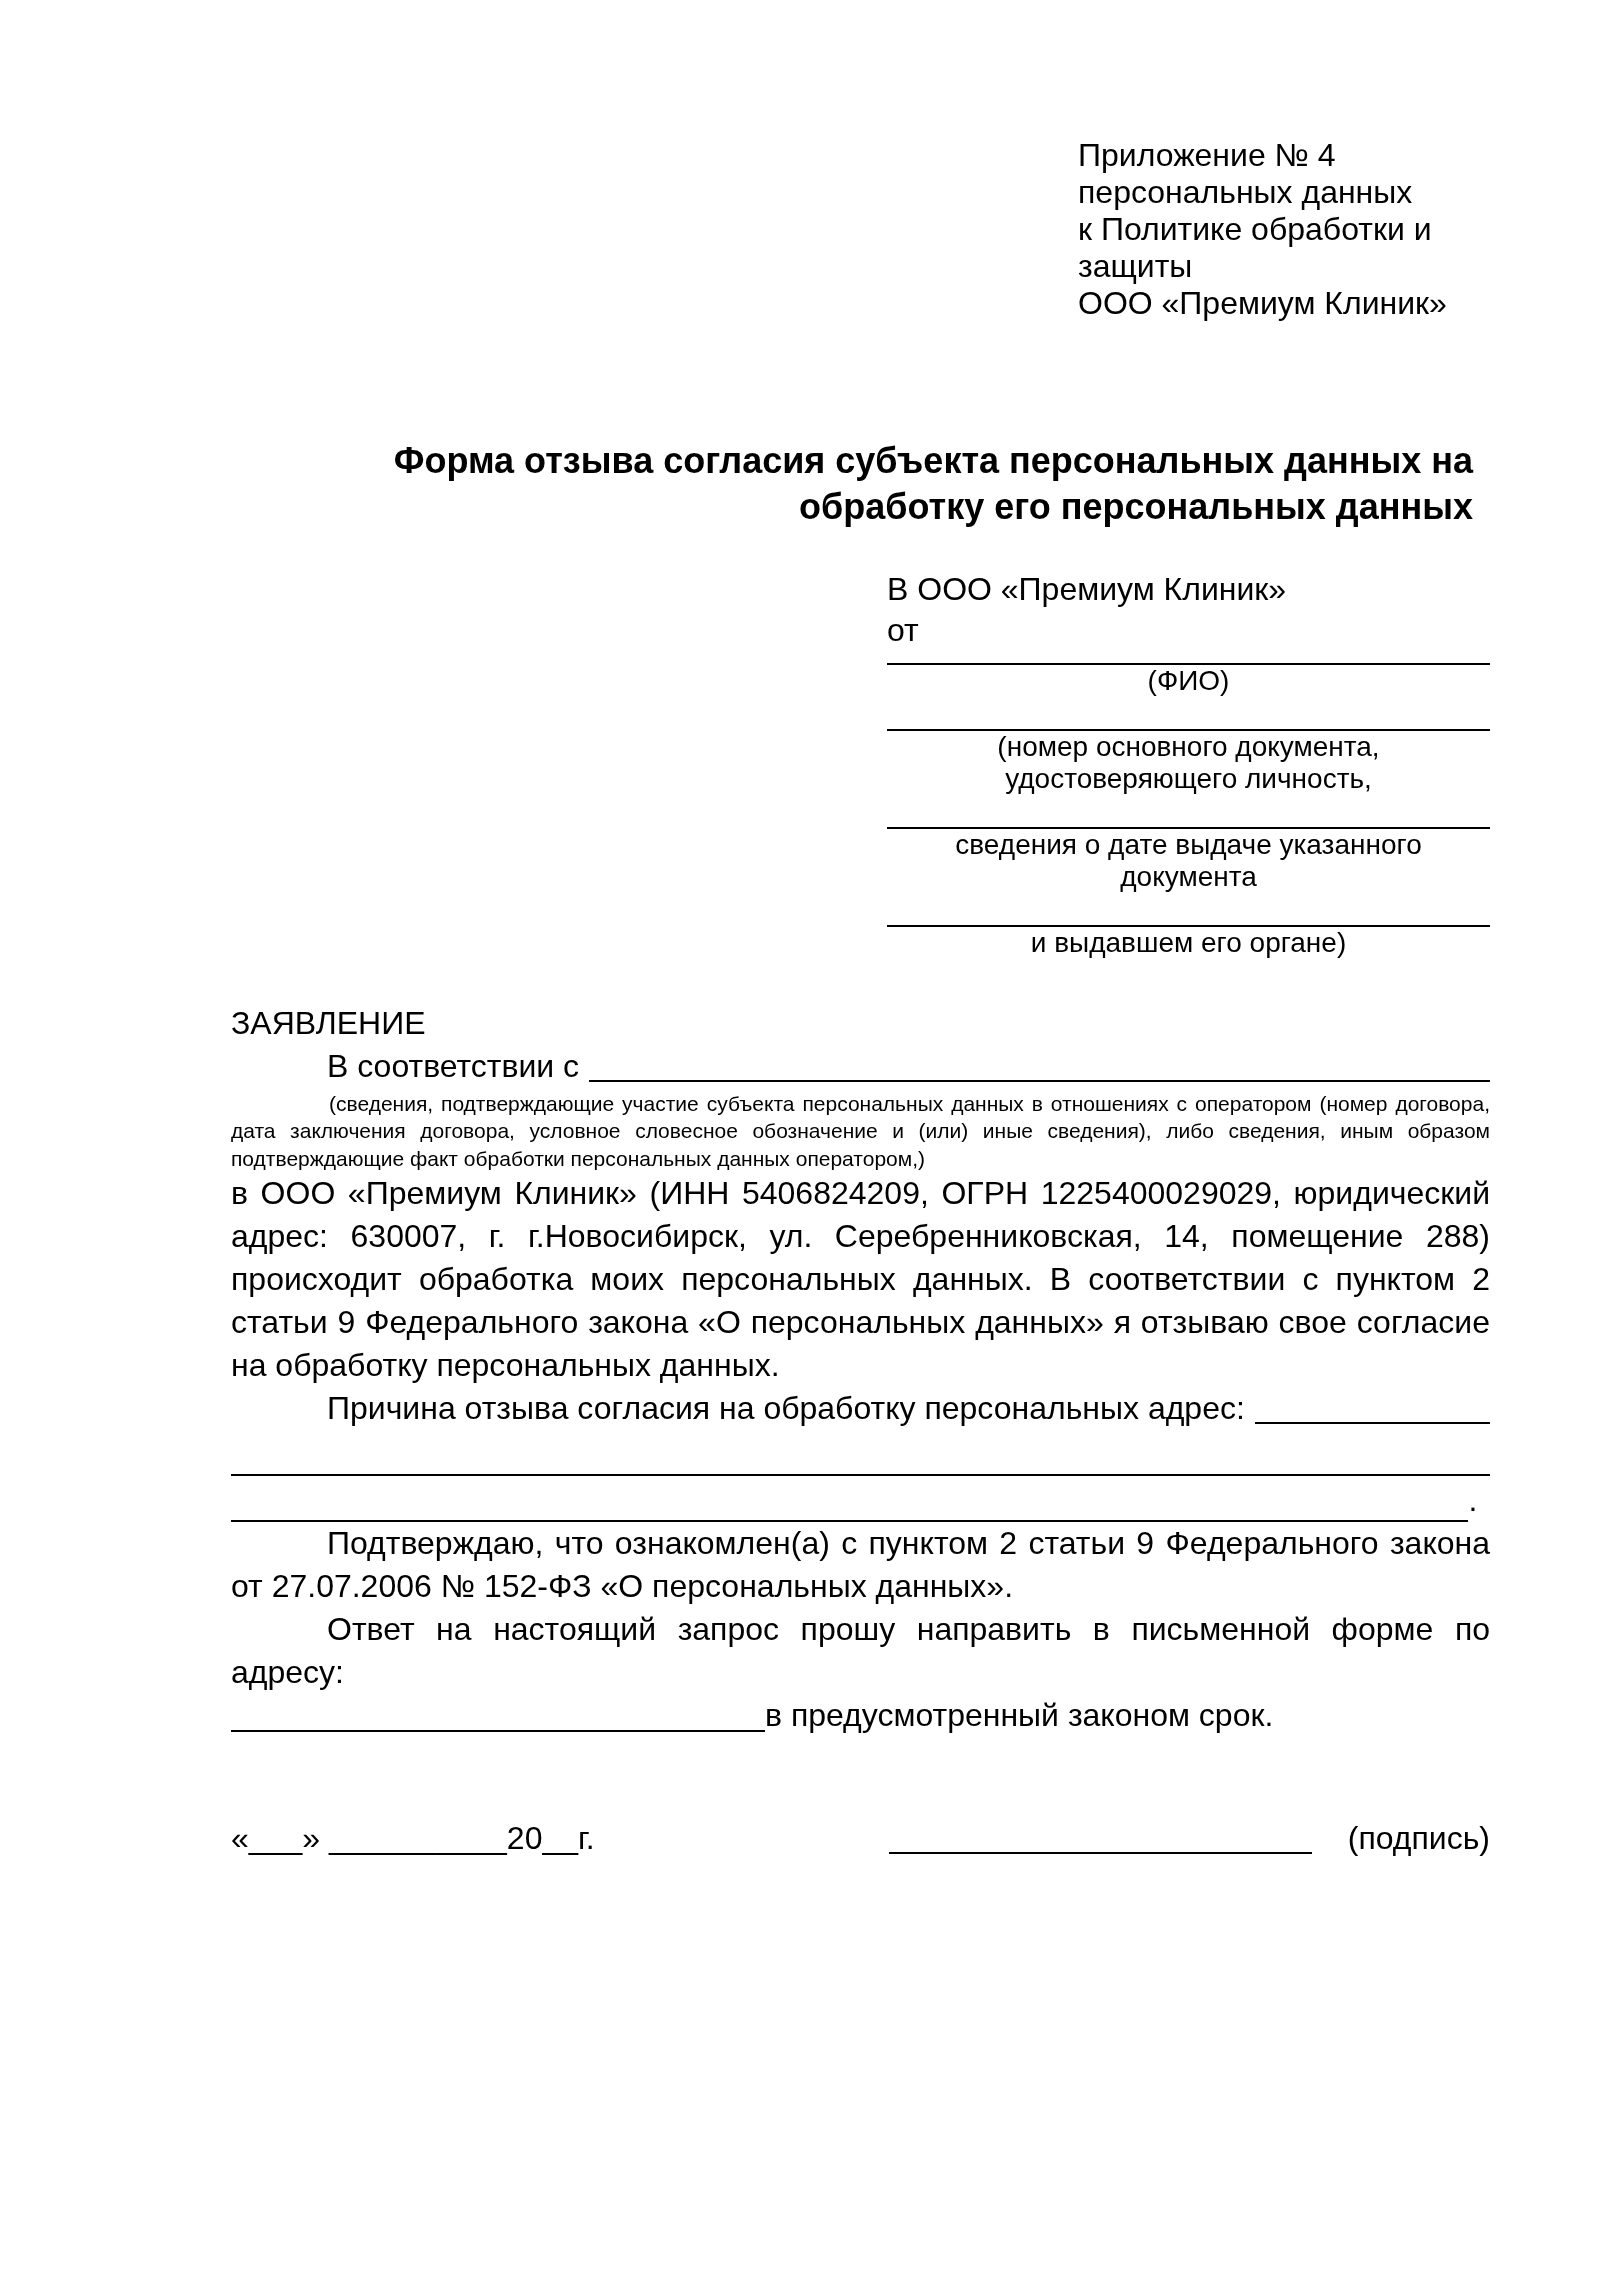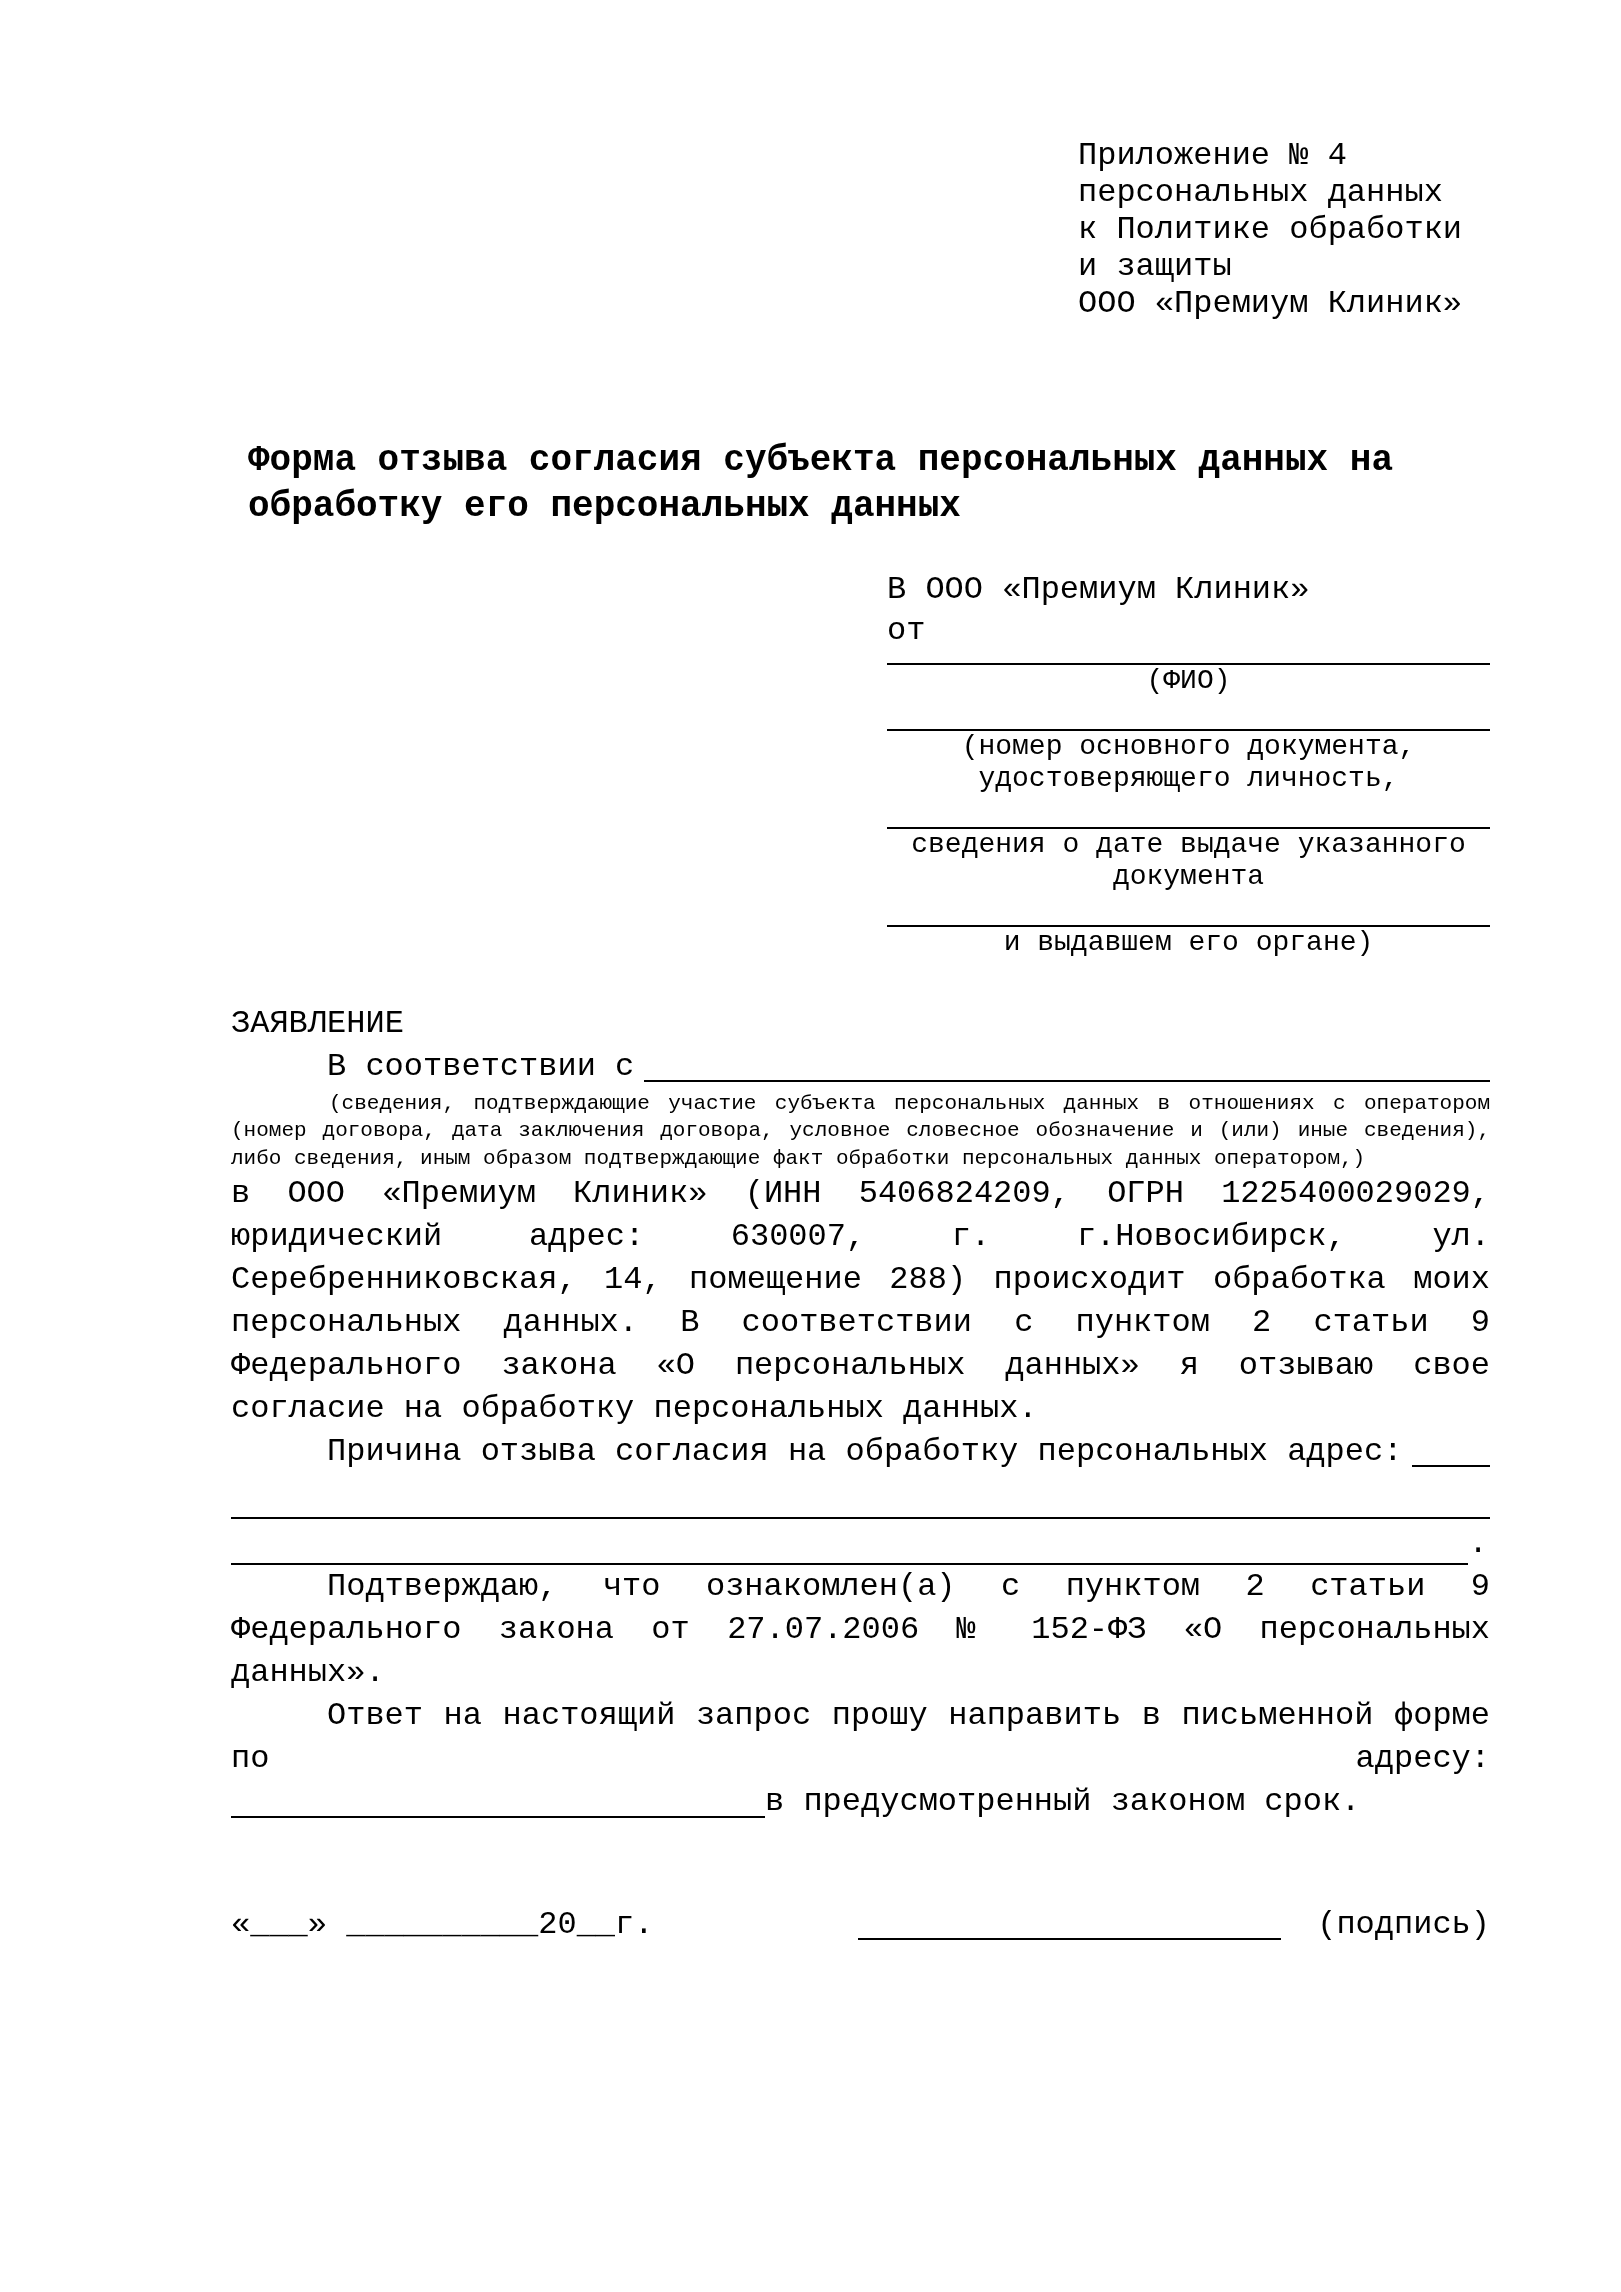--- a/index.html
+++ b/index.html
@@ -3,32 +3,32 @@
 <meta charset="utf-8">
 <style>
   html,body { margin:0; padding:0; background:#e8e8e8; }
   .page {
     position:relative;
     width:1621px; height:2293px;
     margin:0 auto;
     background:#ffffff;
     box-sizing:border-box;
     padding:137px 131px 0 231px;
-    font-family:Liberation Mono, monospace;
+    font-family:Liberation Sans, sans-serif;
     color:#000;
     font-size:32px;
     overflow:hidden;
   }
   
   .header-right { margin-left:847px; line-height:37px; }
   
   .doc-title {
     margin:116px auto 0;
     max-width:1225px;
-    text-align:left;
+    text-align:right;
     font-weight:bold;
     font-size:36px;
     line-height:46px;
   }
   
   .recipient { margin-left:656px; margin-top:39px; line-height:41px; }
   .u-row { border-bottom:2.9px solid #000; }
   .u-row.first { height:11.8px; }
   .u-row.rest  { height:32px; }
   .caption { font-size:28px; line-height:32px; text-align:center; }

